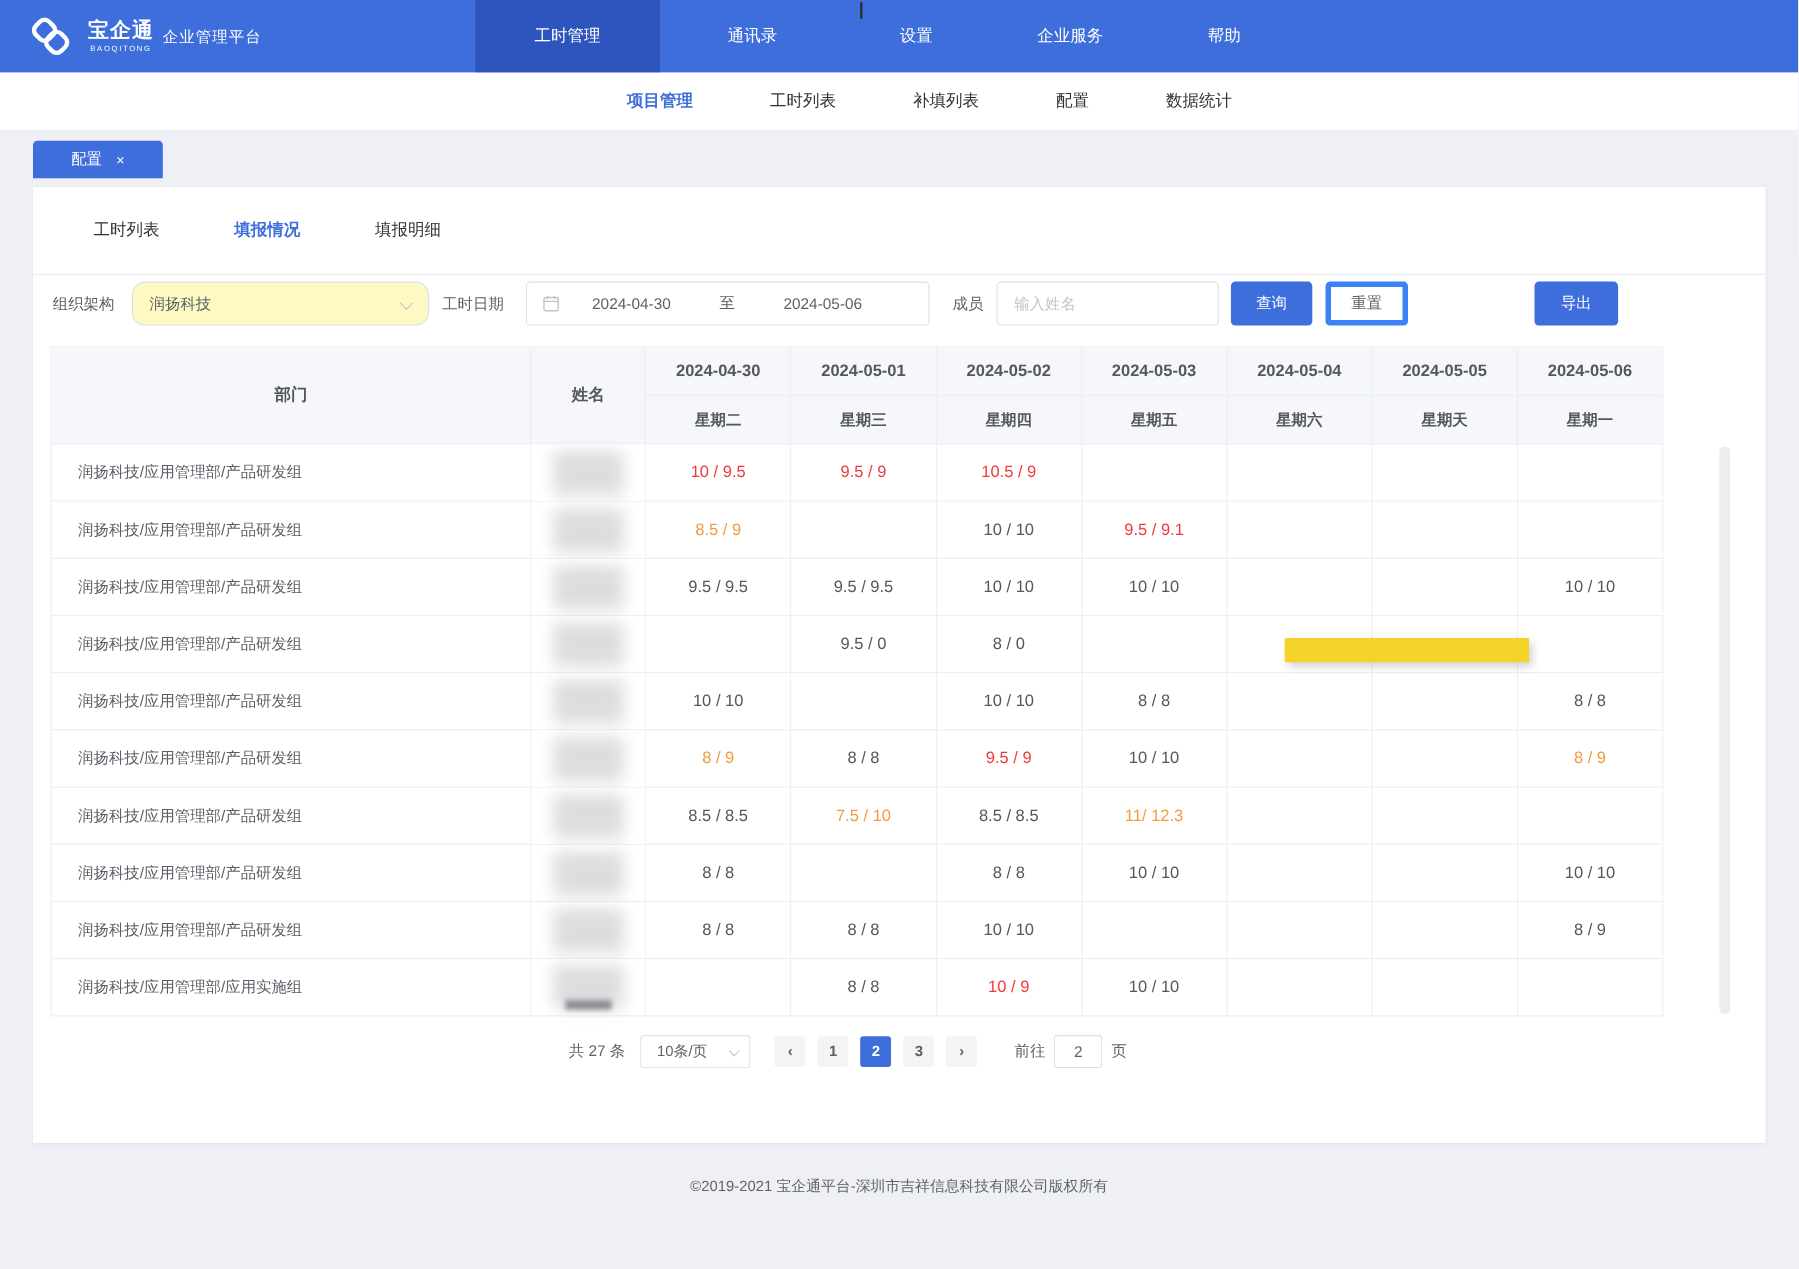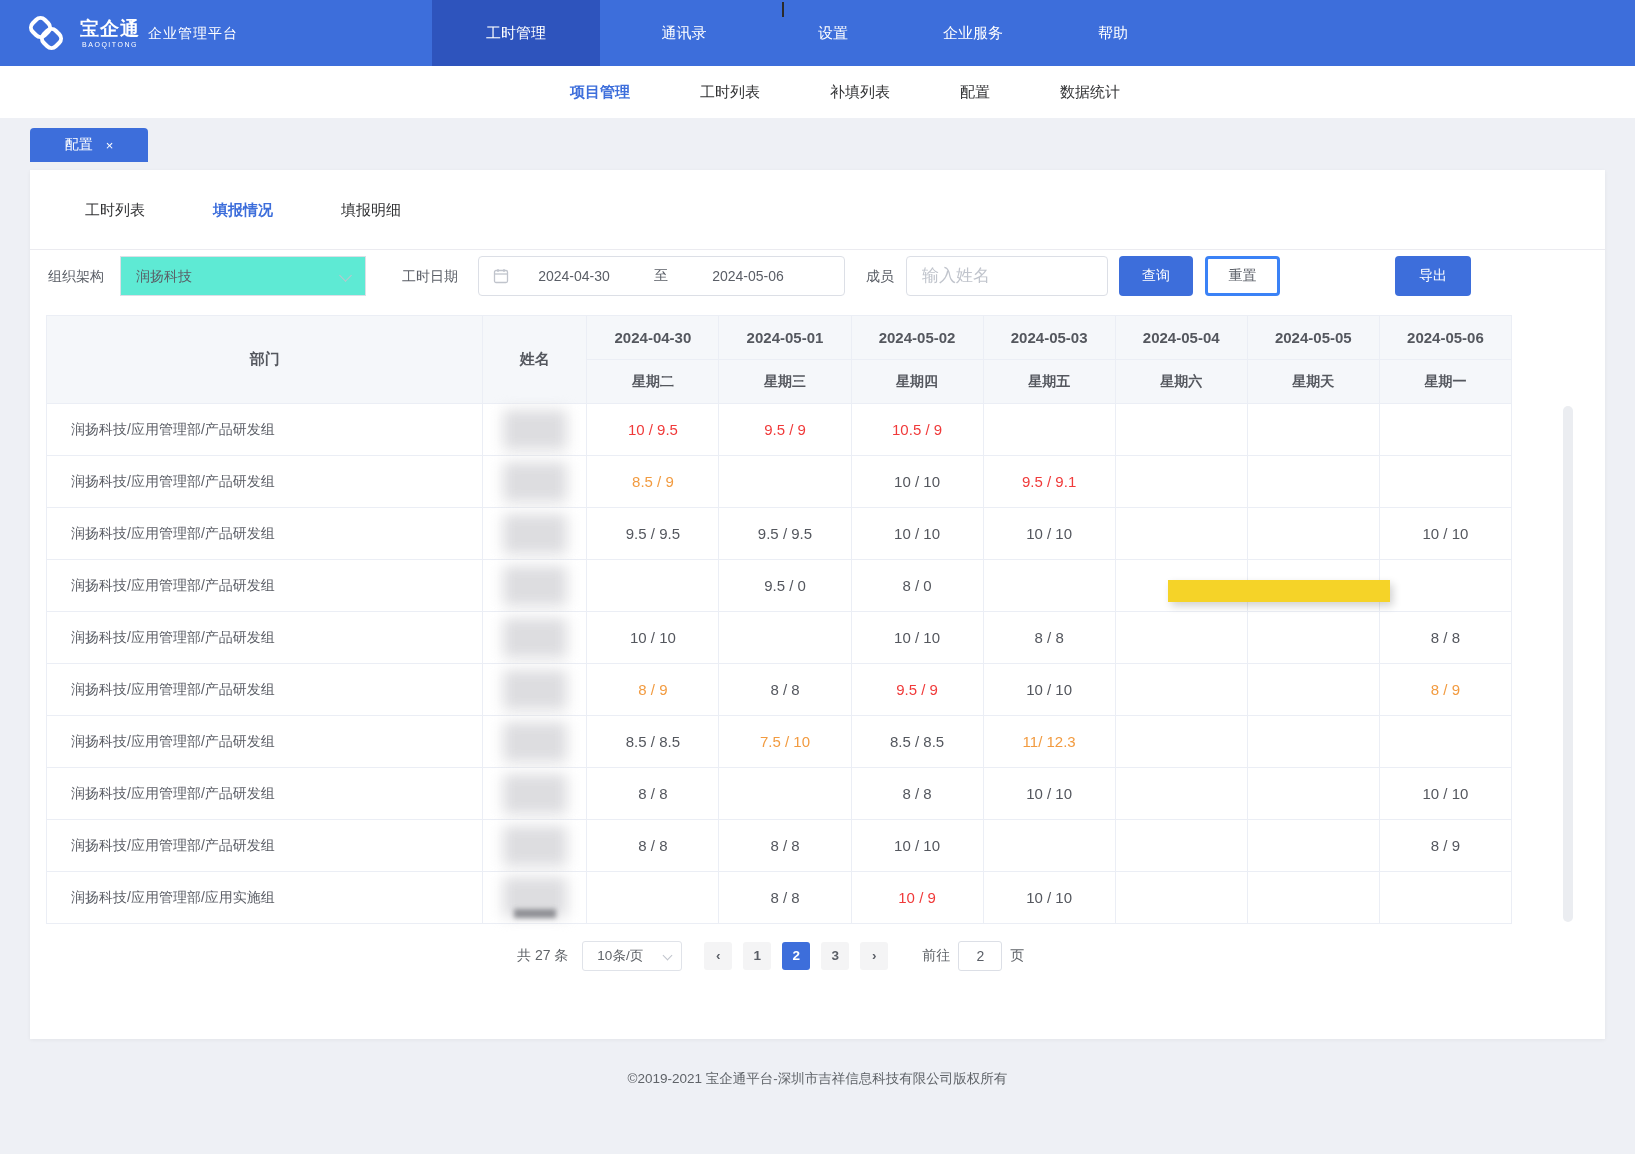--- a/index.html
+++ b/index.html
@@ -40,38 +40,38 @@
           box-shadow:0 1px 4px rgba(0,0,0,0.05); }
   .tabs-row { position:absolute; left:30px; top:170px; width:1575px; height:80px; border-bottom:1px solid #ebebf0; }
   .tabs { position:absolute; left:55px; top:0; height:80px; display:flex; gap:68px; }
   .tab { line-height:80px; font-size:15px; color:#303133; cursor:pointer; white-space:nowrap; }
   .tab.active { color:#3d6edb; font-weight:bold; }
 
   
   .filters { position:absolute; left:0; top:256px; width:1635px; height:40px; }
   .f-label { position:absolute; height:40px; line-height:40px; font-size:14px; color:#5a5e66; }
   .lbl-org { left:48px; } .lbl-date { left:402px; } .lbl-member { left:866px; }
-  .select-box { position:absolute; left:120px; top:0; width:246px; height:40px; border:1px solid #dcdfe6;
-                border-radius:0; background:#5eead4; cursor:pointer; }
+  .select-box { position:absolute; left:120px; top:0; width:270px; height:40px; border:1px solid #dcdfe6;
+                border-radius:12px; background:#fef9c3; cursor:pointer; }
   .select-box .sel-text { line-height:38px; padding-left:15px; font-size:14px; color:#5a5e66; }
   .chev { position:absolute; right:15px; top:14px; width:9px; height:9px; border-right:1.5px solid #c0c4cc;
           border-bottom:1.5px solid #c0c4cc; transform:rotate(45deg); }
   .date-box { position:absolute; left:478px; top:0; width:367px; height:40px; border:1px solid #dcdfe6;
               border-radius:4px; background:#fff; display:flex; align-items:center; cursor:pointer; }
   .cal-icon { margin-left:14px; flex:0 0 16px; }
   .d-start, .d-end { width:130px; text-align:center; font-size:14px; color:#5a5e66; }
   .d-sep { width:44px; text-align:center; font-size:14px; color:#5a5e66; }
   .member-input { position:absolute; left:906px; top:0; width:202px; height:40px; border:1px solid #dcdfe6;
-                  border-radius:4px; padding:0 15px; font-size:17px; color:#5a5e66; outline:none;
+                  border-radius:4px; padding:0 15px; font-size:14px; color:#5a5e66; outline:none;
                   font-family:inherit; }
   .member-input::placeholder { color:#c0c4cc; }
   .btn { position:absolute; top:0; height:40px; border-radius:4px; font-size:14px; cursor:pointer;
          border:none; font-family:inherit; }
   .btn-primary { background:#3d6edb; color:#fff; }
-  .btn-plain { background:#fff; color:#5a5e66; border:3px solid #3b82f6; }
+  .btn-plain { background:#fff; color:#5a5e66; border:5px solid #3b82f6; }
   .btn-search { left:1119px; width:74px; }
   .btn-reset { left:1205px; width:75px; }
   .btn-export { left:1395px; width:76px; }
 
   
   .tbl-wrap { position:absolute; left:46px; top:315px; }
   table { border-collapse:collapse; table-layout:fixed; width:1466px; }
   th, td { border:1px solid #ebeef5; }
   thead th { background:#f5f7fa; height:44px; font-size:15px; color:#54575e; font-weight:bold; text-align:center; }
   thead th.th-week { font-size:14px; }

